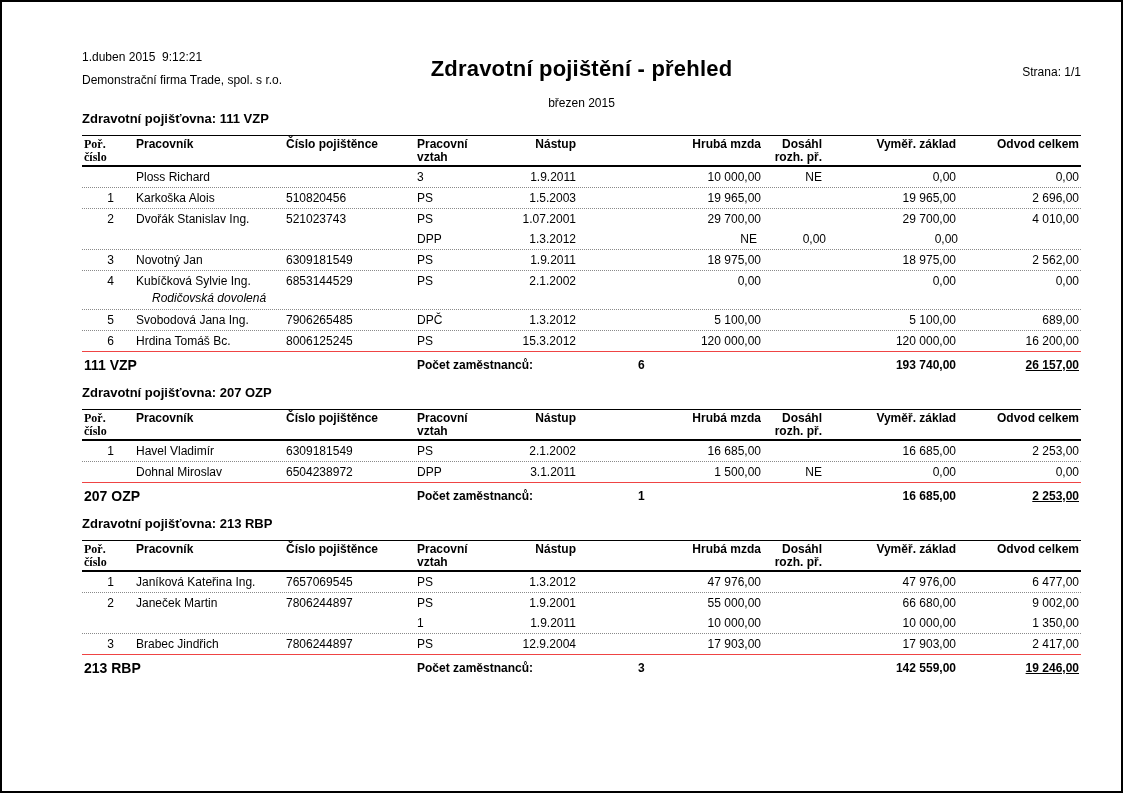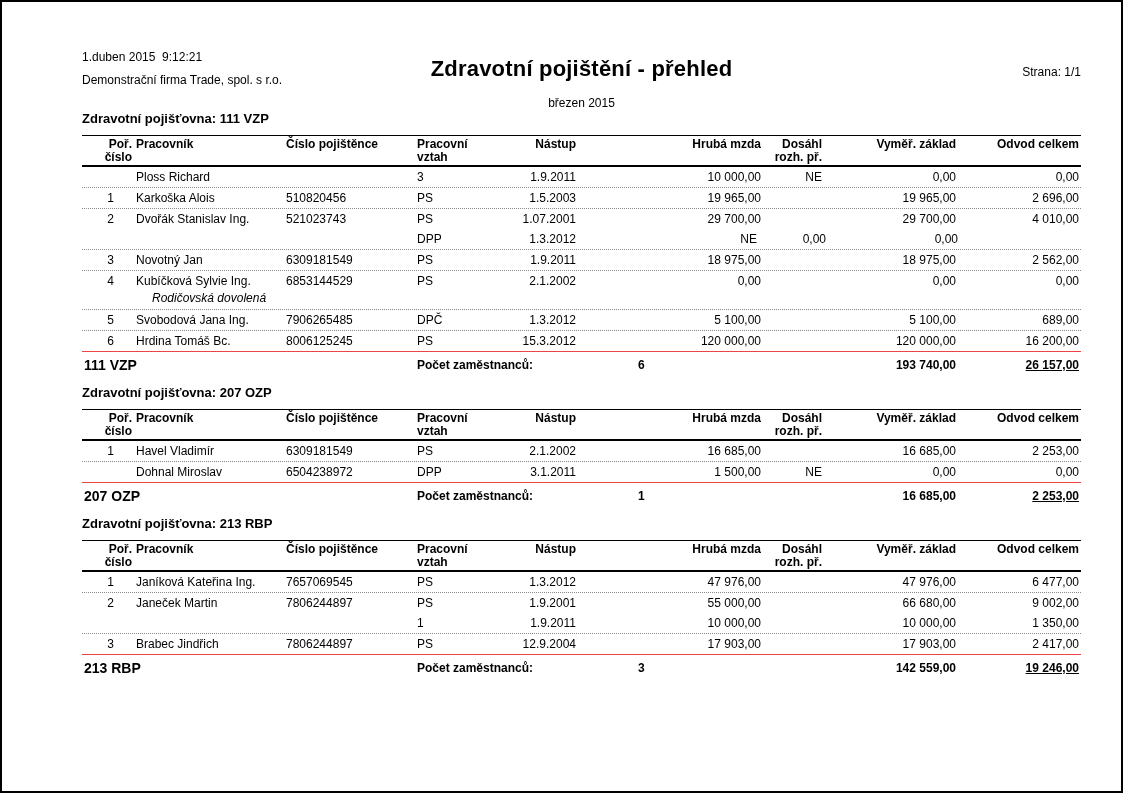--- a/index.html
+++ b/index.html
@@ -40,21 +40,21 @@
     line-height: 14px;
   }
 
   
   .thead { border-top: 1px solid #000; border-bottom: 2px solid #000; }
   .thead .cell { font-weight: bold; padding-top: 2px; padding-bottom: 1px; }
   .hl { line-height: 13px; }
 
   
   .col-num { text-align: right; padding-right: 20px; }
-  .thead .col-num { text-align: right; padding-right: 2px; }
+  .thead .col-num { text-align: left; padding-right: 2px; font-family: Liberation Serif, serif; }
   .col-start, .col-gross, .col-base, .col-total { text-align: right; }
   .col-reached { text-align: right; padding-right: 8px; }
   .col-total { padding-right: 2px; }
 
   
   .group + .group { border-top: 1px dotted #8a8a8a; }
   .noterow .cell { padding-top: 0; padding-bottom: 4px; }
   .note { font-style: italic; padding-left: 18px; }
 
   

